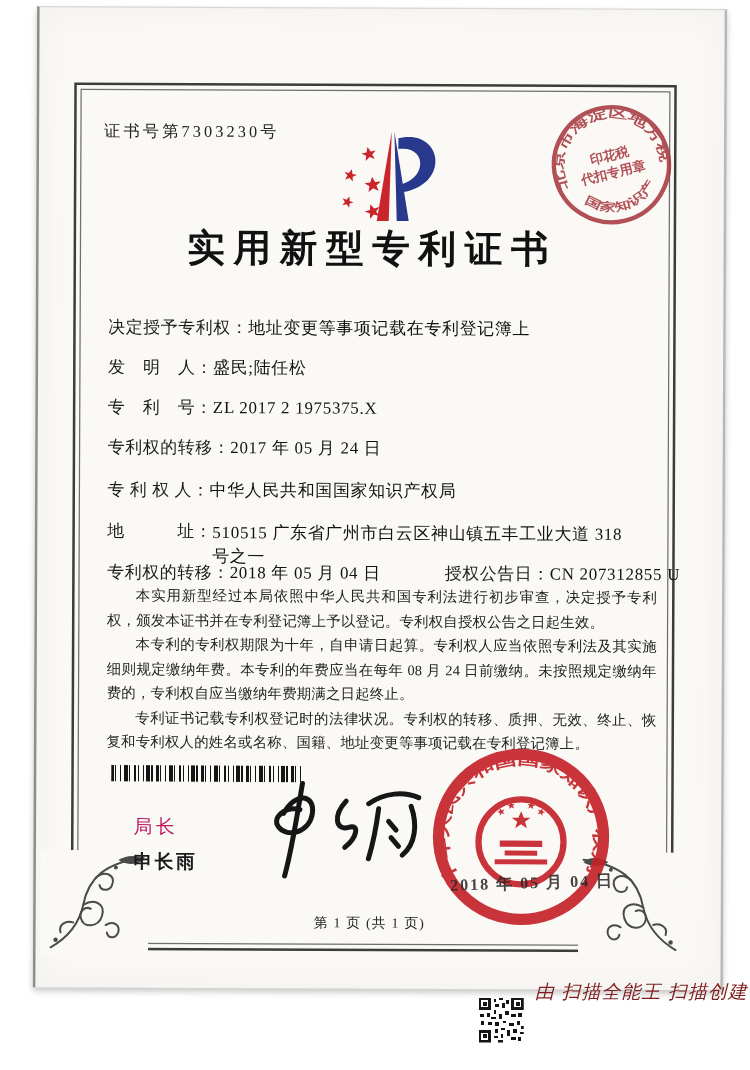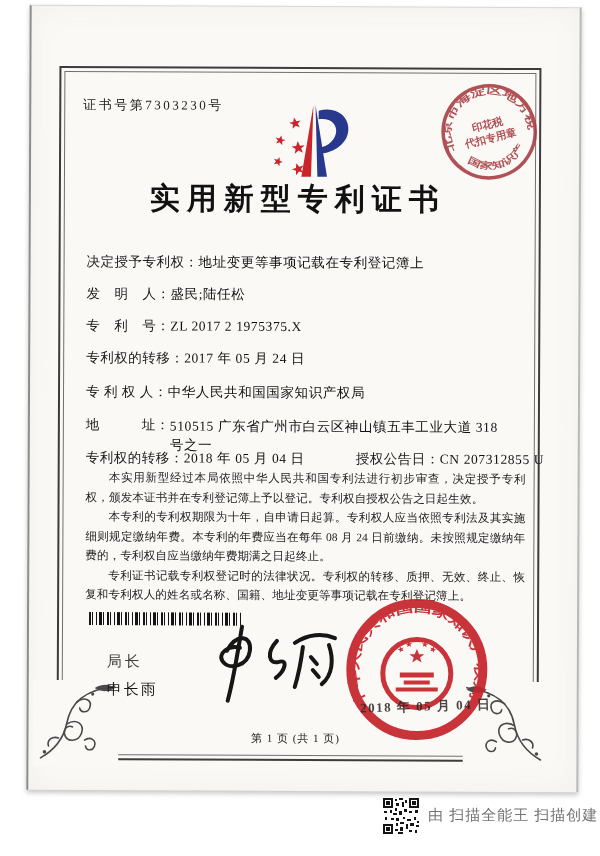--- a/index.html
+++ b/index.html
@@ -52,38 +52,38 @@
   .barcode{
     left:60px;top:606px;width:152px;height:13px;
     background:
       repeating-linear-gradient(90deg,
         #151515 0 2px,transparent 2px 3px,
         #151515 3px 4px,transparent 4px 7px,
         #151515 7px 8px,transparent 8px 10px,
         #151515 10px 13px,transparent 13px 14px,
         #151515 14px 15px,transparent 15px 18px);
   }
-  .sig-title{left:78px;top:646px;font-size:15px;letter-spacing:3px;color:#404040;}
-  .sig-name{left:78px;top:674px;font-size:15px;letter-spacing:2px;color:#1b1b1b;}
+  .sig-title{left:78px;top:646px;font-size:15px;letter-spacing:3px;color:#be185d;}
+  .sig-name{left:78px;top:674px;font-size:15px;letter-spacing:2px;color:#1b1b1b;font-weight:bold;}
   .sig-script{left:160px;top:614px;width:160px;height:90px;}
   .seal{left:315px;top:589px;width:146px;height:146px;opacity:.92;}
   .seal-date{
     left:322px;top:690px;width:150px;text-align:center;
     font-size:13px;font-weight:bold;letter-spacing:1.5px;
     color:rgba(45,42,40,.88);transform:rotate(-2deg);
   }
   .page-footer{left:28px;top:724px;width:478px;text-align:center;font-size:11px;letter-spacing:1px;color:#222;}
   .ornament{width:86px;height:86px;}
   .orn-left{left:4px;top:674px;}
   .orn-right{left:434px;top:674px;transform:scaleX(-1);}
   
   .qr{position:absolute;left:383px;top:798px;width:36px;height:36px;}
   .scan-caption{
-    position:absolute;left:428px;top:806px;font-size:15px;letter-spacing:1px;
-    color:#737373;font-family:"Liberation Sans","DejaVu Sans",sans-serif;
+    position:absolute;left:428px;top:784px;font-size:15px;letter-spacing:1px;
+    color:#7f1d1d;font-family:"Liberation Sans","DejaVu Sans",sans-serif;font-style:italic;
   }
   .stamp-text{fill:#a8393f;font-weight:bold;}
   .seal-red{fill:#c5242b;}
 </style>
 </head>
 <body>
 
 <div class="paper">
 
   <div class="frame">

